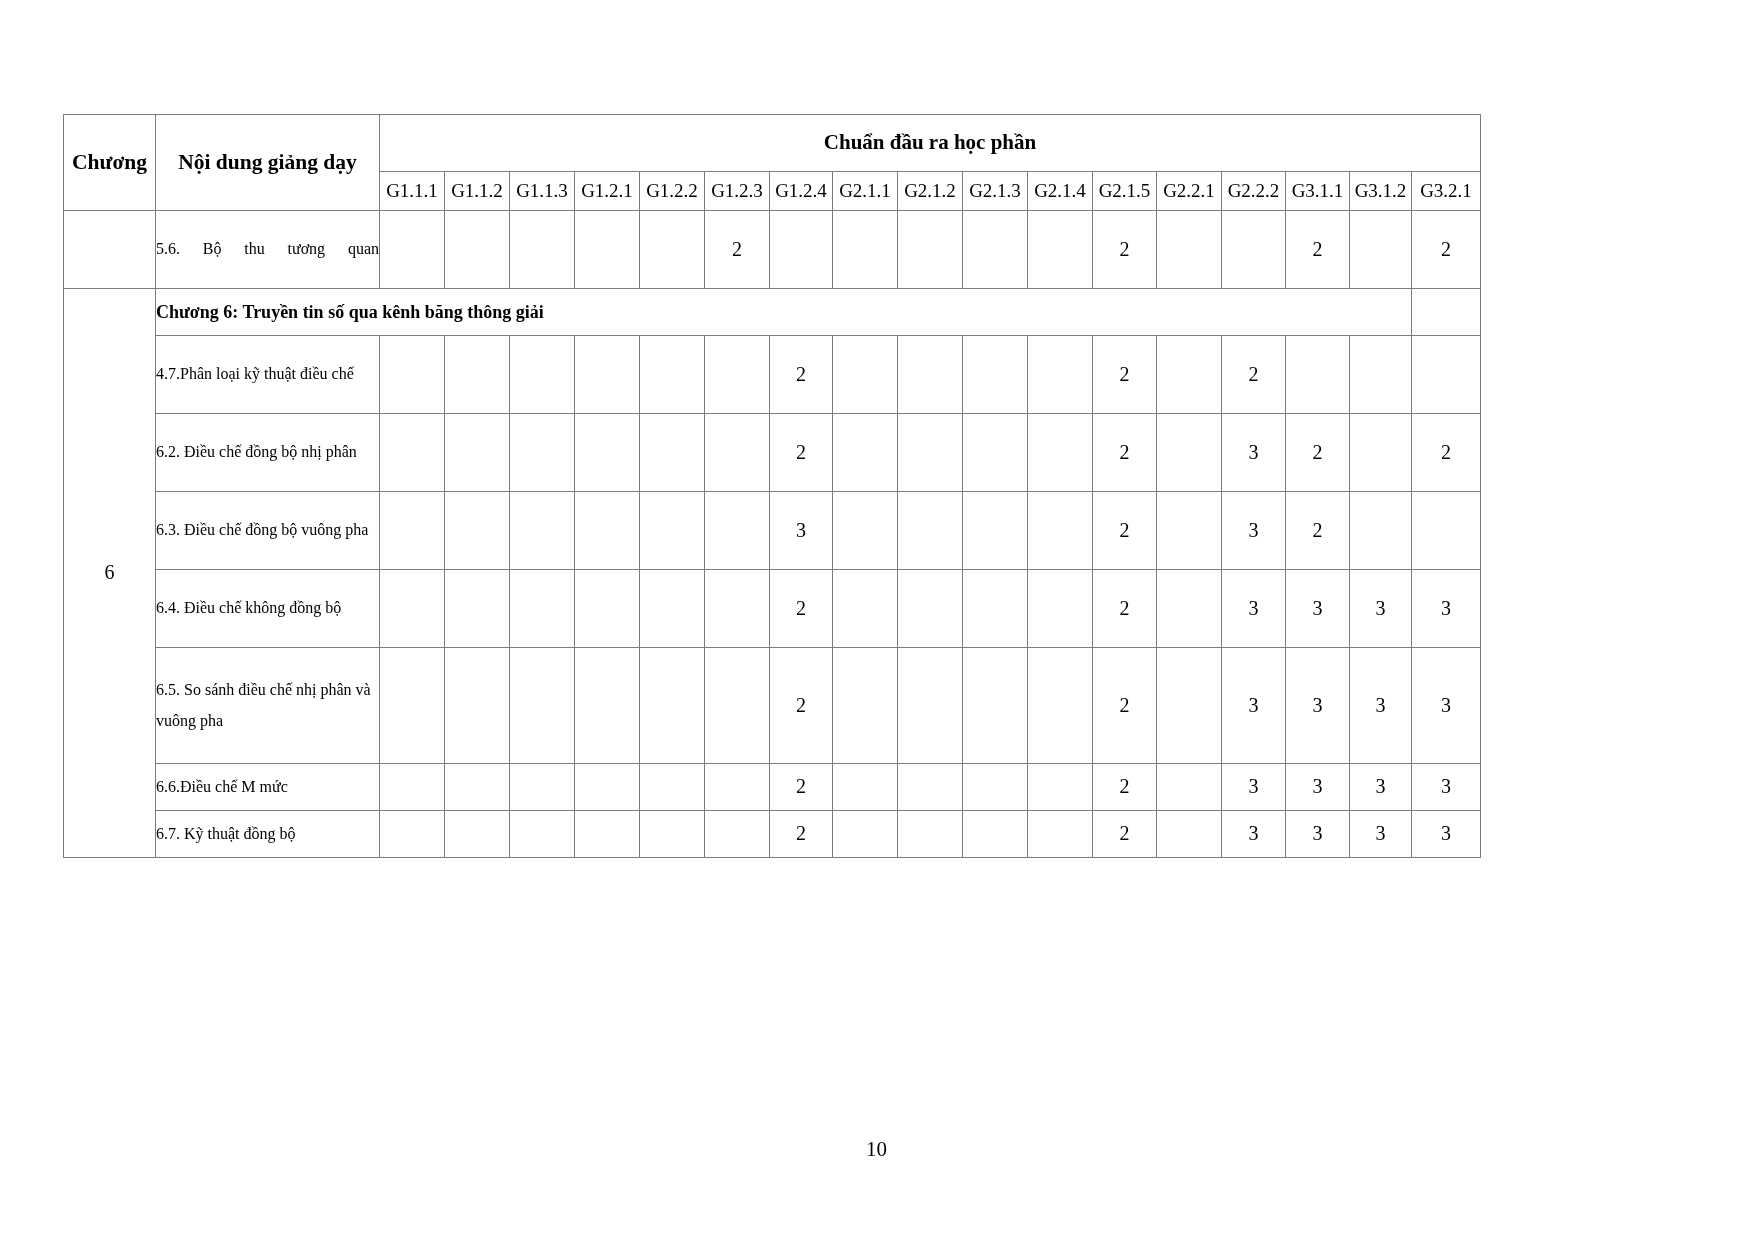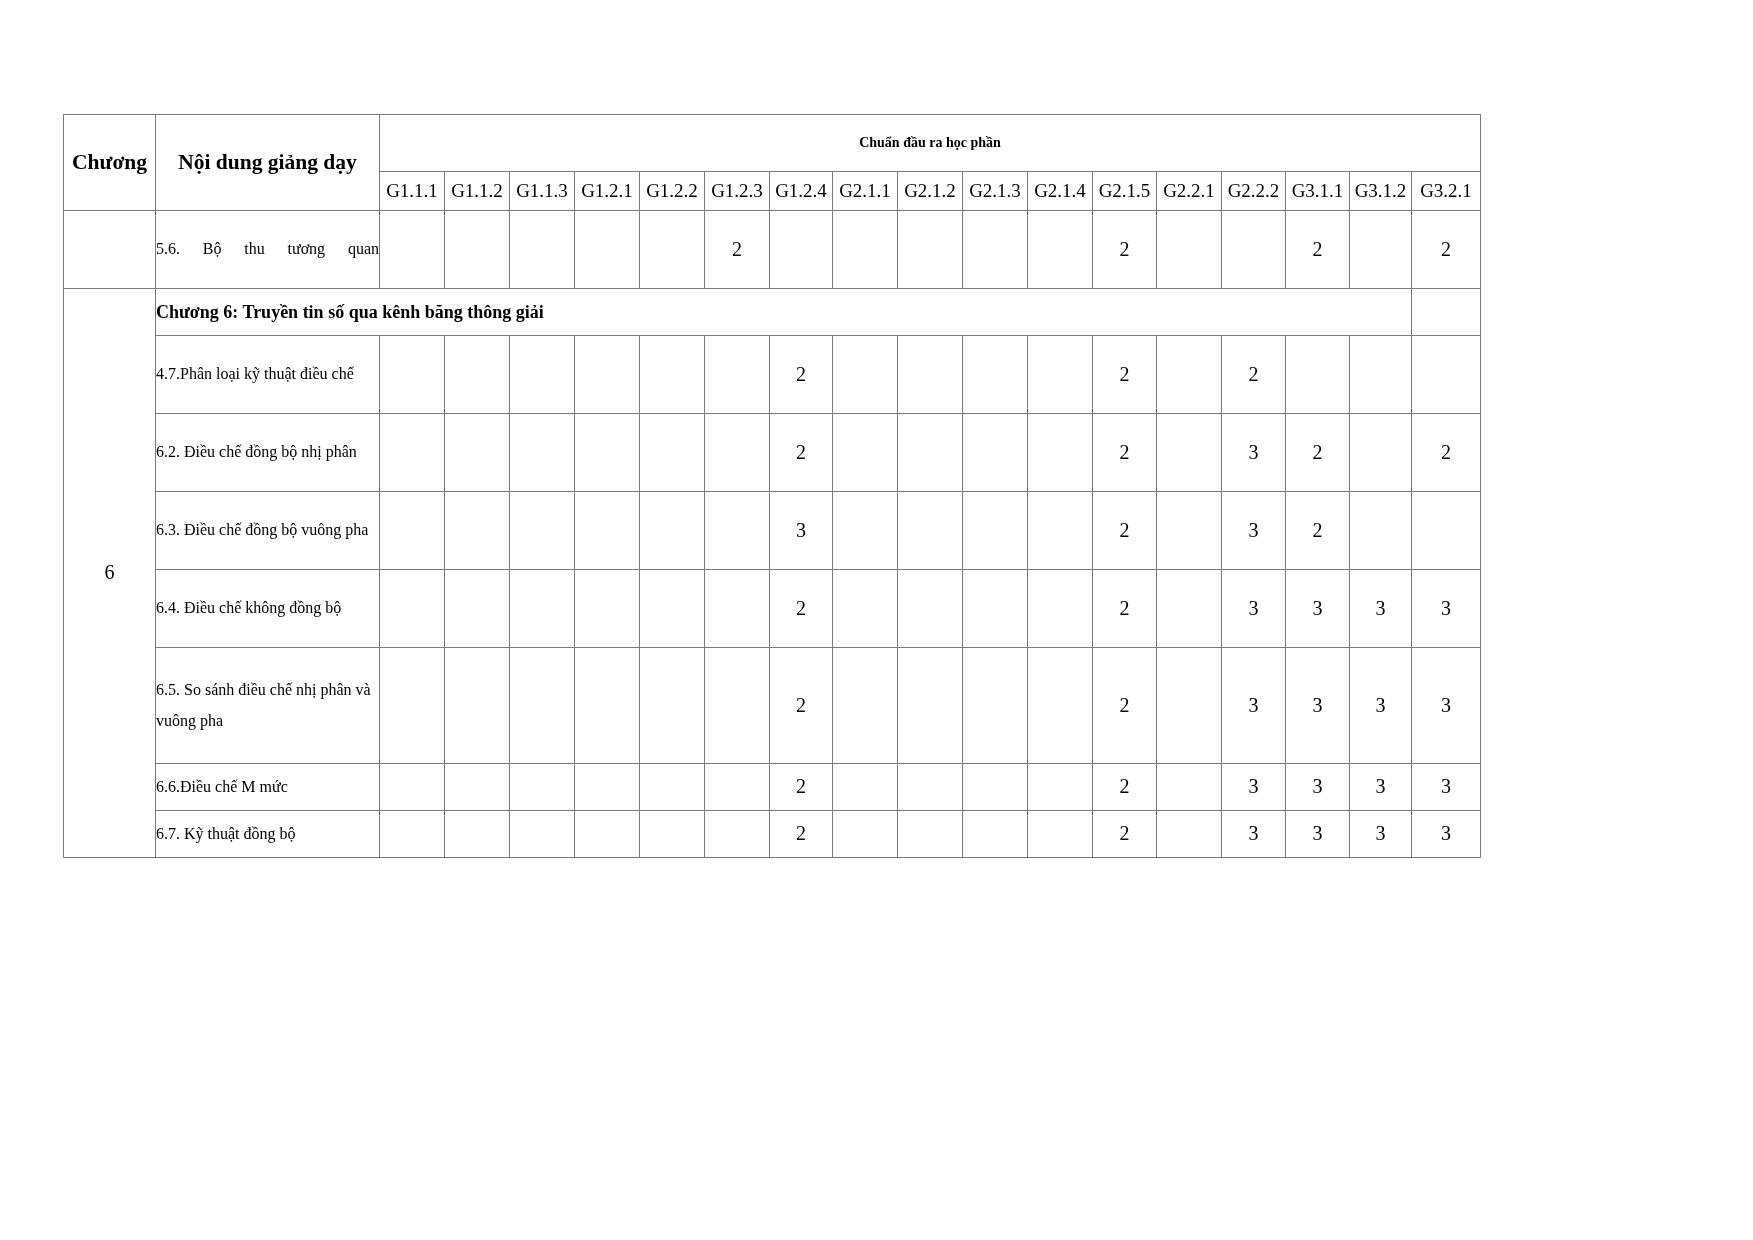--- a/index.html
+++ b/index.html
@@ -45,21 +45,21 @@
   
   th.h-chuong, th.h-noidung {
     font-weight: bold;
     text-align: center;
     font-size: 21.5px;
     padding: 4px 4px;
   }
   th.h-group {
     font-weight: bold;
     text-align: center;
-    font-size: 14px;
+    font-size: 21px;
     height: 56px;
     padding-bottom: 2px;
   }
   th.h-col {
     font-weight: normal;
     text-align: center;
     font-size: 19px;
     height: 38px;
     padding: 0 1px;
     white-space: nowrap;
@@ -333,14 +333,15 @@
             <td class="c-val"></td>
             <td class="c-val">3</td>
             <td class="c-val">3</td>
             <td class="c-val">3</td>
             <td class="c-val">3</td>
           </tr>
         </tbody>
     </table>
   </div>
 
+  <div class="page-number">10</div>
 
 </div>
 
 </body></html>

